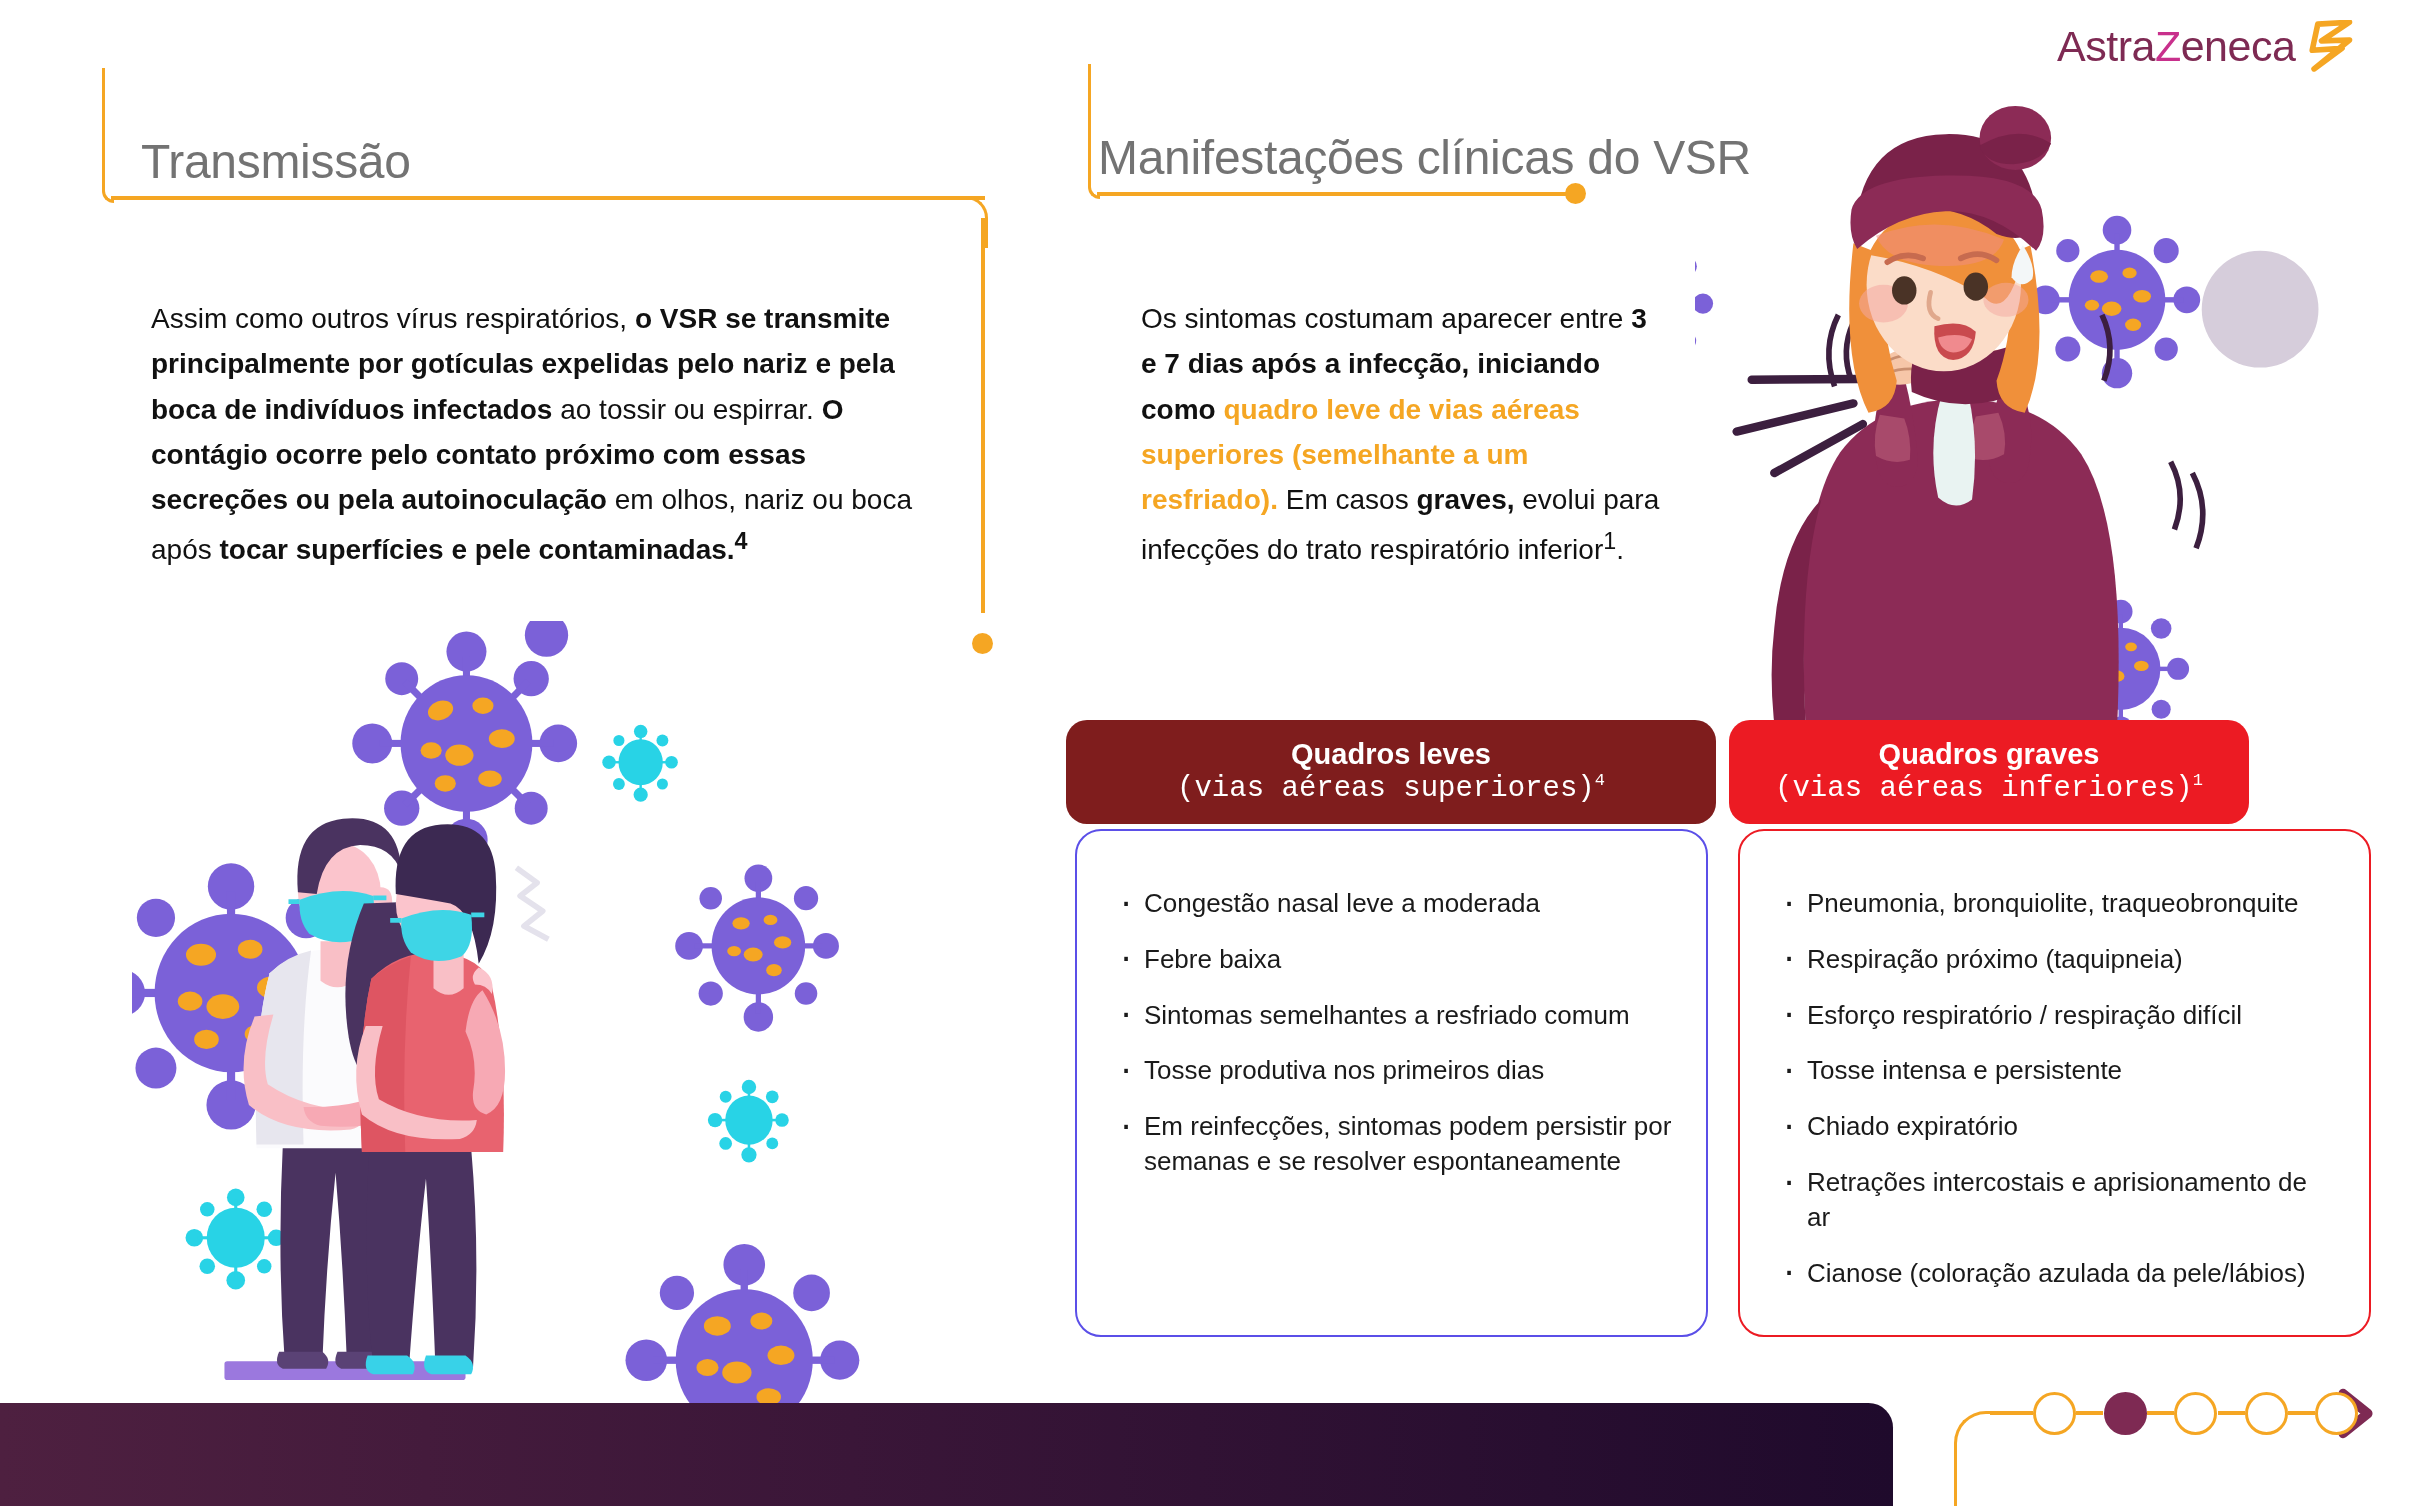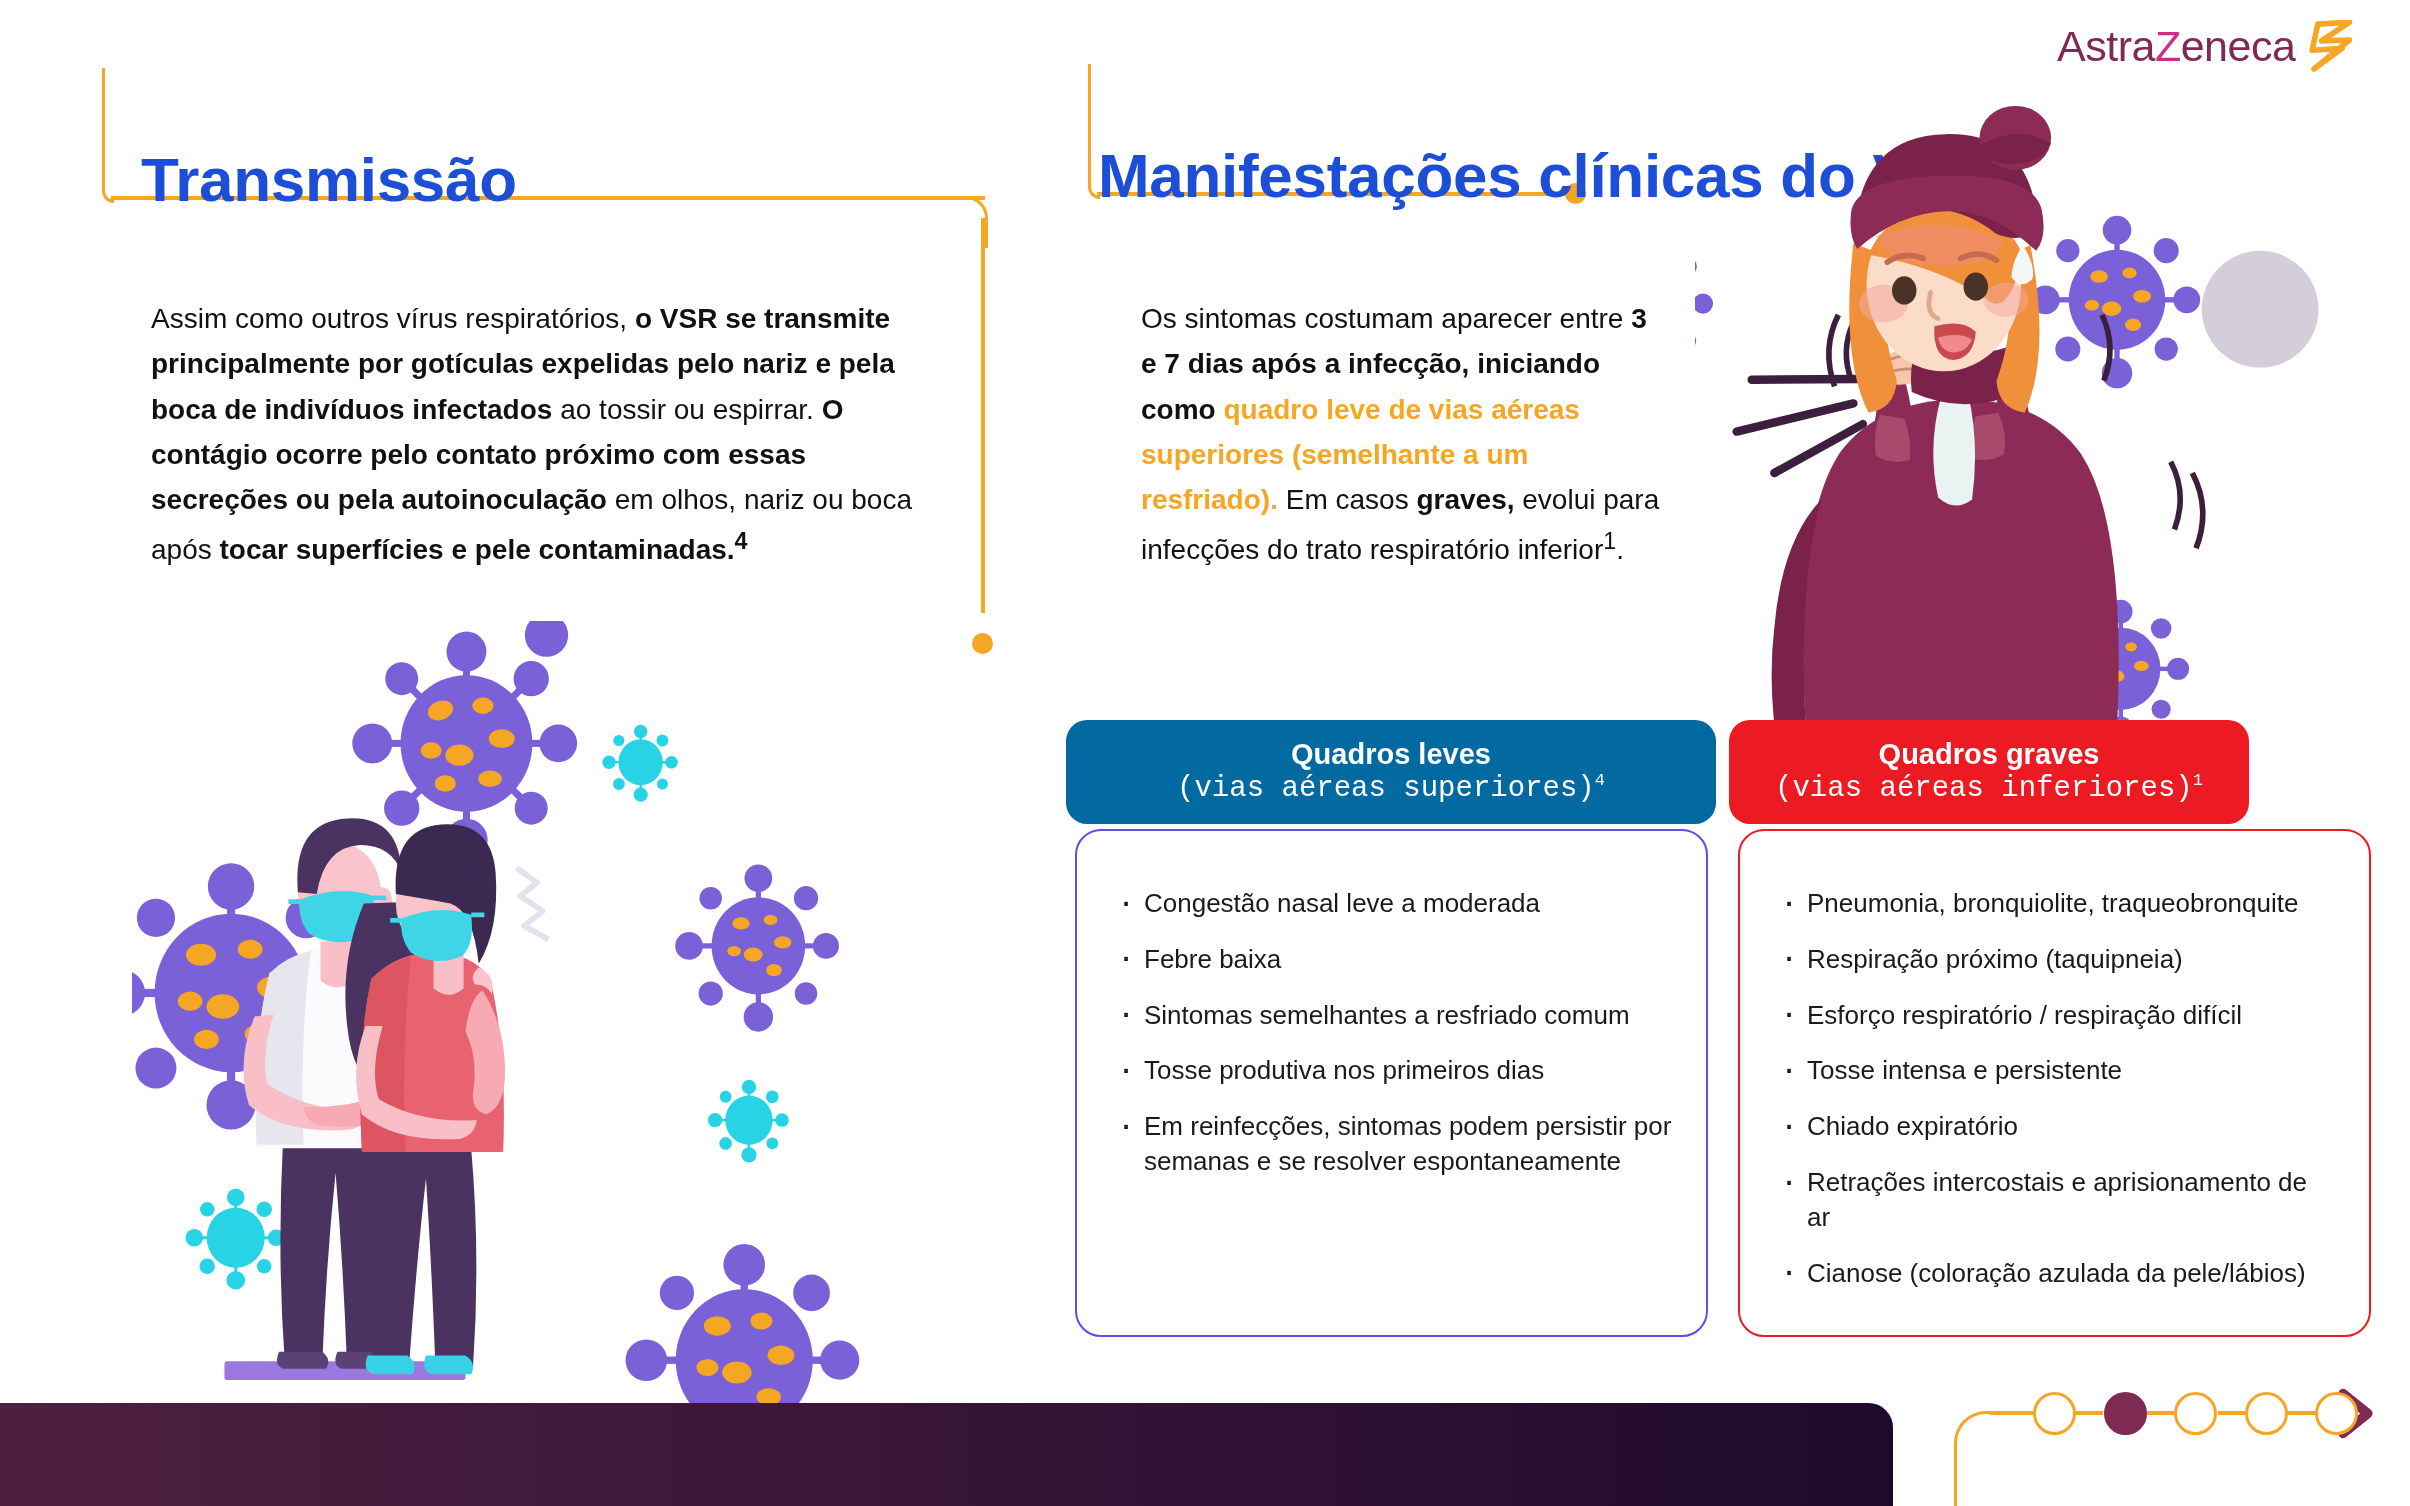--- a/index.html
+++ b/index.html
@@ -19,21 +19,21 @@
     font-family:"Liberation Sans","DejaVu Sans",sans-serif;}
   .az-word .z{color:#C8308C;}
   .az-mark{width:56px;height:53px;flex:none;}
 
   
   .bracket{position:absolute;border:3.8px solid #F5A623;border-top:none;border-right:none;
     border-bottom-left-radius:40px;}
   .bracket-line{position:absolute;height:3.8px;background:#F5A623;}
   .bracket-dot{position:absolute;width:21px;height:21px;border-radius:50%;background:#F5A623;}
 
-  .sec-title{position:absolute;color:#1d4ed8;font-weight:bold;font-size:62px;
+  .sec-title{position:absolute;color:#737373;font-weight:normal;font-size:48px;
     letter-spacing:-0.3px;white-space:nowrap;}
 
   
   #br-left{left:102px;top:68px;width:9.4px;height:132px;}
   #br-left-line{left:111px;top:196px;width:874px;}
   #br-left-corner{left:966px;top:196px;width:19px;height:49px;
     border:3.8px solid #F5A623;border-left:none;border-bottom:none;
     border-top-right-radius:40px;border-bottom-left-radius:0;}
   #br-left-vert{left:981px;top:218px;width:3.8px;height:395px;background:#F5A623;position:absolute;}
   #title-left{left:141px;top:102px;}
@@ -54,21 +54,21 @@
   
   .col{position:absolute;top:720px;}
   #col-mild{left:1066px;width:650px;}
   #col-severe{left:1729px;width:520px;}
 
   .pill{height:104px;border-radius:21px;display:flex;flex-direction:column;
     align-items:center;justify-content:center;color:#ffffff;position:relative;z-index:3;}
   .pill .l1{font-size:29px;font-weight:bold;line-height:1.15;}
   .pill .l2{font-size:29px;font-weight:normal;line-height:1.22;font-family:Liberation Mono, monospace;}
   .pill sup{font-size:17px;vertical-align:super;}
-  #pill-mild{background:#0369a1;}
+  #pill-mild{background:#7f1d1d;}
   #pill-severe{background:#EC1B23;}
 
   .card{position:absolute;top:829px;border-radius:26px;background:#ffffff;}
   #card-mild{left:1075px;width:629px;height:504px;border:2.8px solid #5B4FE8;}
   #card-severe{left:1738px;width:629px;height:504px;border:2.8px solid #EC1B23;}
 
   .bullets{position:absolute;top:55px;left:39px;right:32px;list-style:none;margin:0;padding:0;}
   .bullets li{position:relative;padding-left:28px;margin-bottom:21px;
     font-size:26px;line-height:1.34;color:#1a1a1a;}
   .bullets li:before{content:"·";position:absolute;left:3.8px;top:-9.4px;font-size:38px;color:#1a1a1a;}

